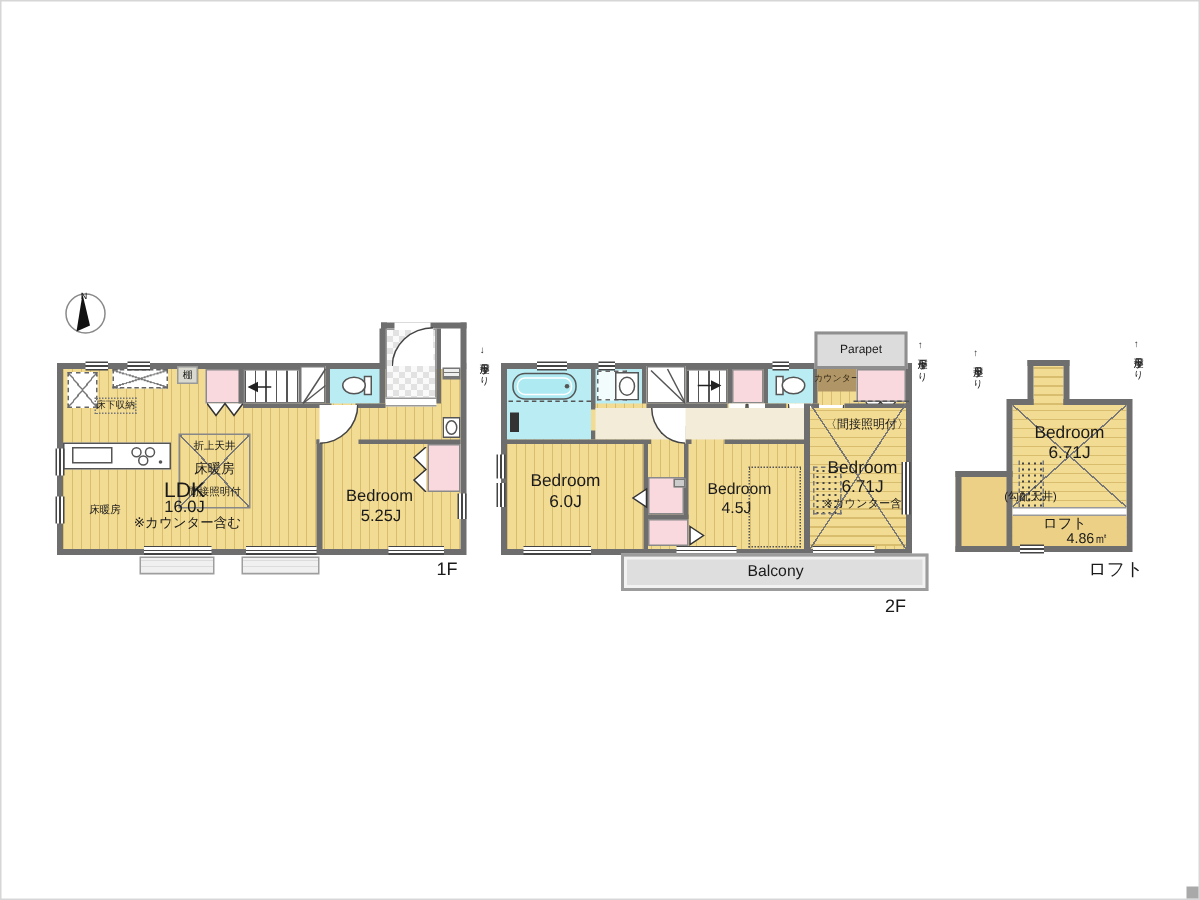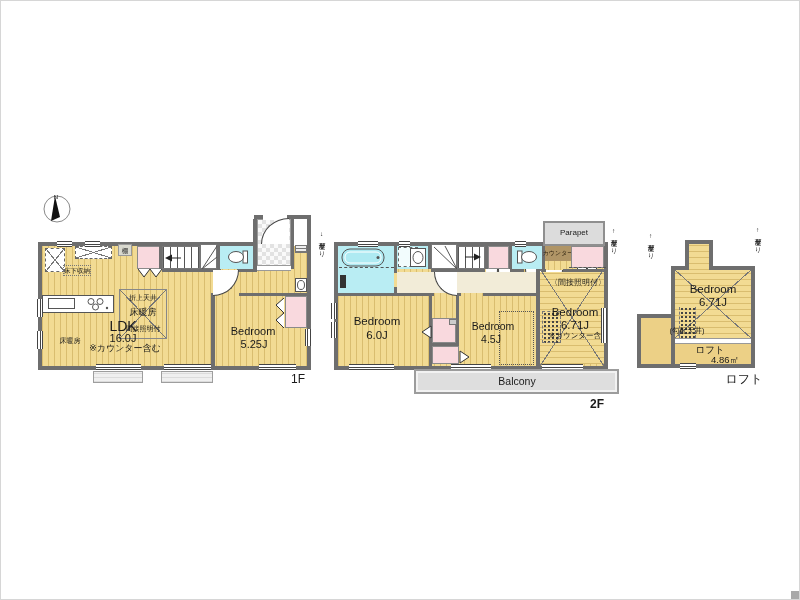--- a/index.html
+++ b/index.html
@@ -276,21 +276,21 @@
   <div class="abs win-h" style="left:514px;top:240px;width:11px;height:6px;"></div>
   <div class="abs win-v" style="left:330px;top:302px;width:6px;height:16px;"></div>
   <div class="abs win-v" style="left:330px;top:321px;width:6px;height:16px;"></div>
   <div class="abs win-v" style="left:600px;top:307px;width:6px;height:35px;"></div>
   <div class="abs win-h" style="left:348px;top:363px;width:45px;height:6px;"></div>
   <div class="abs win-h" style="left:450px;top:363px;width:40px;height:6px;"></div>
   <div class="abs win-h" style="left:541px;top:363px;width:41px;height:6px;"></div>
 
   <div class="abs" style="left:413px;top:368px;width:205px;height:25px;background:#dedede;border:2px solid #9c9c9c;box-shadow:inset 0 0 0 2px #f2f2f2;"></div>
   <div class="lbl ctr" style="left:516px;top:374px;font-size:10.5px;">Balcony</div>
-  <div class="lbl ctr" style="left:596px;top:397px;font-size:12px;font-weight:bold;">2F</div>
+  <div class="lbl ctr" style="left:596px;top:397px;font-size:12px;">2F</div>
 
   <div class="moya" style="left:316px;top:229px;">
     <span>↓</span>
     <span class="vtext">母屋下がり</span>
   </div>
   <div class="moya" style="left:608px;top:226px;">
     <span>↑</span>
     <span class="vtext">母屋下がり</span>
   </div>
 

